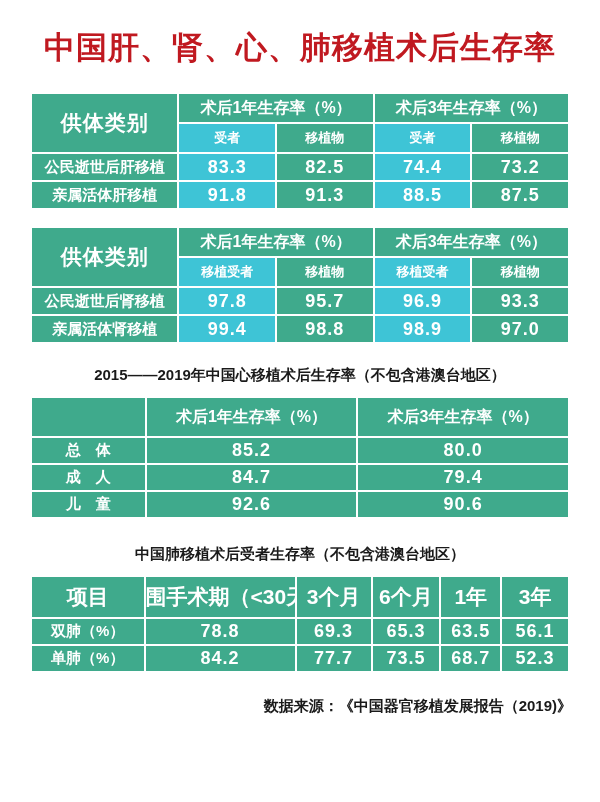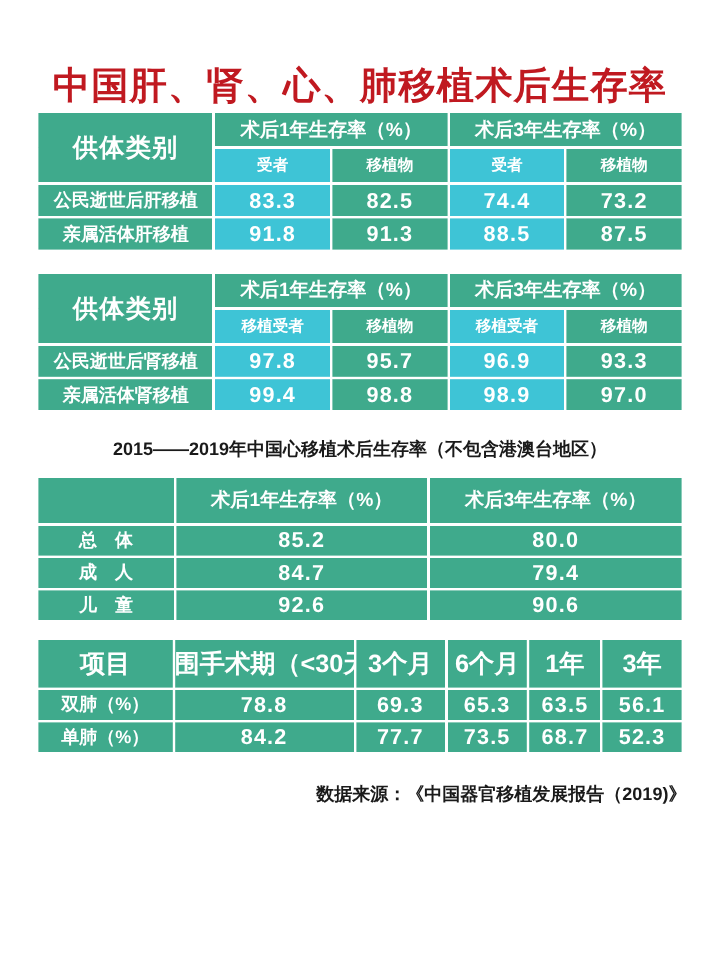--- a/index.html
+++ b/index.html
@@ -8,21 +8,21 @@
     position: relative;
     width: 600px;
     height: 802px;
     margin: 0 auto;
     background: var(--bg, #ffffff);
     font-family: "Liberation Sans", "DejaVu Sans", sans-serif;
     overflow: hidden;
   }
   .main-title {
     margin: 0;
-    padding-top: 52px;
+    padding-top: 28px;
     height: 76px;
     text-align: center;
     font-size: 31px;
     line-height: 40px;
     font-weight: bold;
     letter-spacing: 1px;
     color: var(--title-color, #c01920);
   }
   .section-title {
     text-align: center;
@@ -179,20 +179,21 @@
       <td class="g val">79.4</td>
     </tr>
     <tr class="data-row">
       <td class="g row-lbl">儿　童</td>
       <td class="g val">92.6</td>
       <td class="g val">90.6</td>
     </tr>
   </tbody>
     </table>
 
+  <div class="section-title st-4">中国肺移植术后受者生存率（不包含港澳台地区）</div>
   <table class="t4">
     <colgroup>
         <col style="width:21.1%">
         <col style="width:28.1%">
         <col style="width:14.1%">
         <col style="width:12.8%">
         <col style="width:11.3%">
         <col style="width:12.6%">
       </colgroup>
     <tbody>

